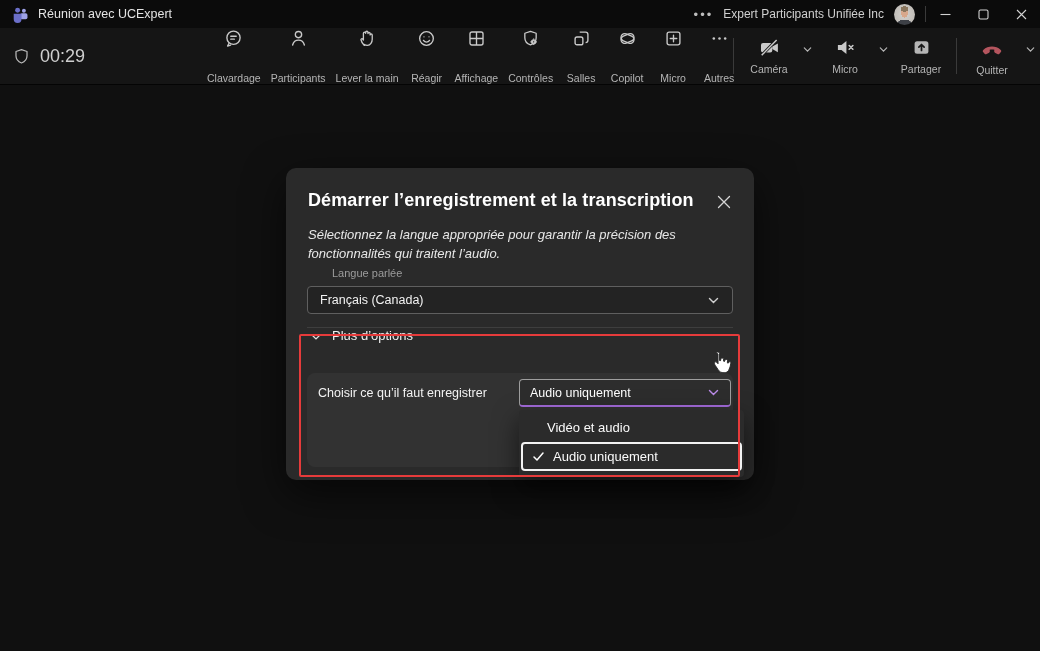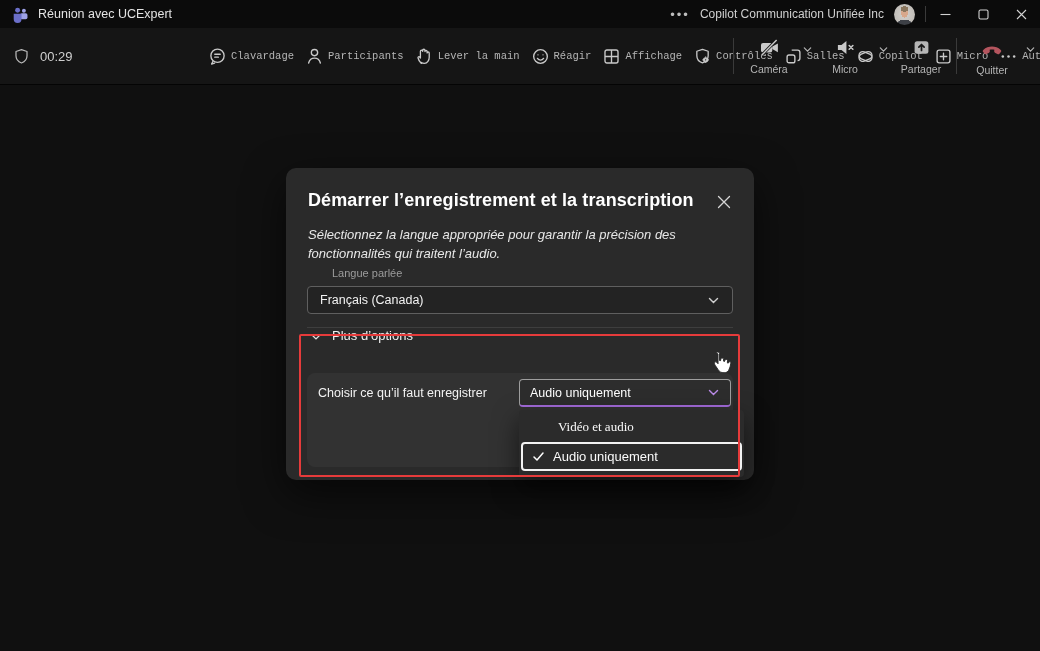--- a/index.html
+++ b/index.html
@@ -21,23 +21,23 @@
       radial-gradient(ellipse 55% 28% at 50% 92%, #3d4046 60%, rgba(0,0,0,0) 61%),
       radial-gradient(circle, #d4d1cc 0%, #b9b6b1 100%);
   }
   .tb-sep { width:1px; height:16px; background:#3a3a3a; }
   .winbtn { width:38px; height:28px; display:flex; align-items:center; justify-content:center; }
   .winbtn svg { display:block; }
 
   
   .toolbar { position:relative; height:57px; background:#151515; border-bottom:1px solid #040404; }
   .meet-info { position:absolute; left:12px; top:0; height:100%; display:flex; align-items:center; gap:9px; }
-  .timer { font-size:13px; color:#cfcfcf; }
+  .timer { font-size:18px; color:#cfcfcf; }
   .nav-group { position:absolute; left:202px; top:0; height:100%; display:flex; align-items:stretch; }
-  .tb-btn { display:flex; flex-direction:row; align-items:center; justify-content:center; gap:3px; padding:0 5px; min-width:46px;font-family:Liberation Mono, monospace; }
+  .tb-btn { display:flex; flex-direction:column; align-items:center; justify-content:space-between; gap:3px; padding:0 5px; min-width:46px; }
   .tb-btn .lbl, .dev-btn .lbl { font-size:10.5px; color:#b5b5b5; white-space:nowrap; }
   .dev-group { position:absolute; right:0; top:0; height:100%; display:flex; align-items:stretch; }
   .vdiv { width:1px; background:#3a3a3a; margin:10px 7px; }
   .dev-pair { display:flex; align-items:flex-start; padding-top:8px; }
   .dev-btn { display:flex; flex-direction:column; align-items:center; gap:4px; width:56px; }
   .dev-chev { width:20px; display:flex; justify-content:center; margin-top:8px; }
 
   
   .main { position:relative; height:566px; background:#101010; }
 
@@ -67,21 +67,21 @@
   .combo2 .val { font-size:12.5px; color:#ffffff; }
 
   .purple-btn-sliver { position:absolute; left:427px; top:268px; width:24px; height:34px;
                        background:#a877e2; border-radius:6px; z-index:1; }
 
   .popup { position:absolute; left:233px; top:242px; width:225px; height:67px; background:#2b2b2b;
            border-radius:4px; box-shadow:0 10px 26px rgba(0,0,0,.55); z-index:3; padding:2px; }
   .opt { height:30px; display:flex; align-items:center; gap:8px; padding-left:8px; border-radius:4px; }
   .opt .check { width:14px; display:flex; justify-content:center; }
   .opt .txt { font-size:13px; color:#fafafa; }
-  .opt.plain .txt { margin-left:29px;font-family:Liberation Serif, serif; }
+  .opt.plain .txt { margin-left:18px; }
   .opt.selected { border:2px solid #f2f2f2; height:29px; }
 
   .cursor { position:absolute; left:710px; top:265px; z-index:20; pointer-events:none; }
 
   svg { display:block; }
 </style>
 </head>
 <body>
 
 <div class="window">
@@ -93,21 +93,21 @@
           <circle cx="14" cy="5.6" r="2.3" fill="#9ea2e8"></circle>
           <rect x="9.6" y="8.6" width="8.6" height="7" rx="2" fill="#9ea2e8"></rect>
           <circle cx="6.6" cy="5" r="2.9" fill="#6b6fc9"></circle>
           <path d="M2 9h9.2v6.3a4.6 4.6 0 0 1-9.2 0z" fill="#6b6fc9"></path>
         </svg>
       </span>
       <span class="tb-title">Réunion avec UCExpert</span>
     </div>
     <div class="tb-right">
       <span class="tb-dots">•••</span>
-      <span class="tb-account">Copilot Communication Unifiée Inc</span>
+      <span class="tb-account">Expert Participants Unifiée Inc</span>
       <span class="avatar"></span>
       <span class="tb-sep"></span>
       <span class="winbtn">
         <svg width="11" height="11" viewBox="0 0 11 11">
             <line x1="0.5" y1="5.5" x2="10.5" y2="5.5" stroke="#d2d2d2" stroke-width="1.1"></line>
           </svg>
       </span>
       <span class="winbtn">
         <svg width="11" height="11" viewBox="0 0 11 11">
             <rect x="1" y="1" width="9" height="9" rx="1.5" fill="none" stroke="#d2d2d2" stroke-width="1.1"></rect>

